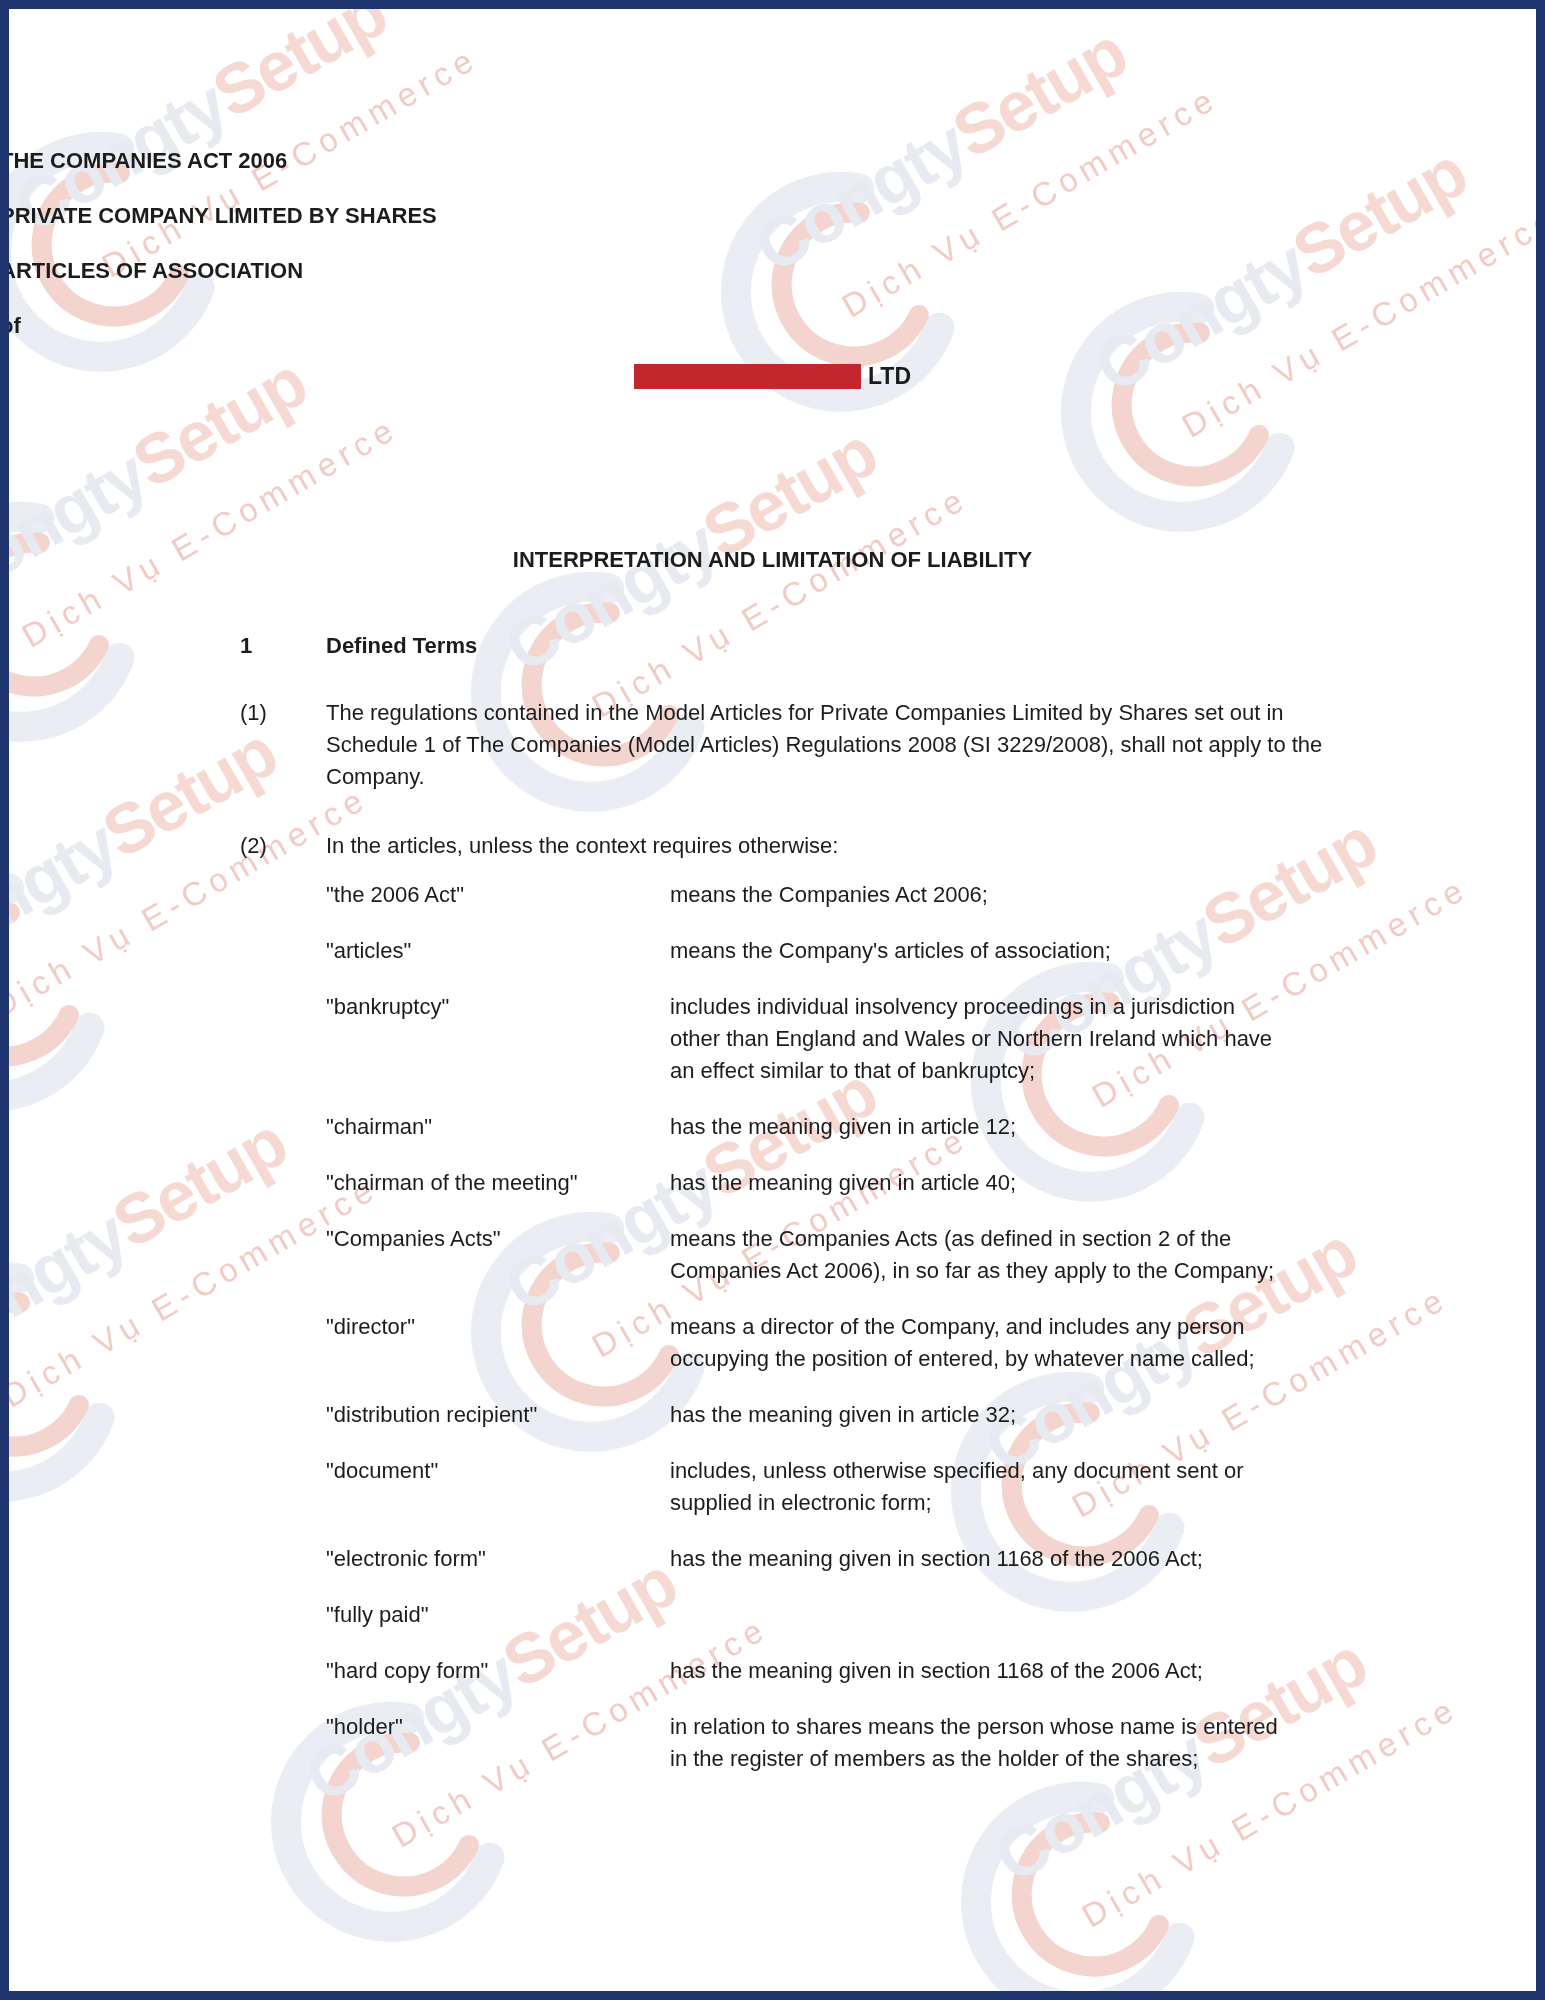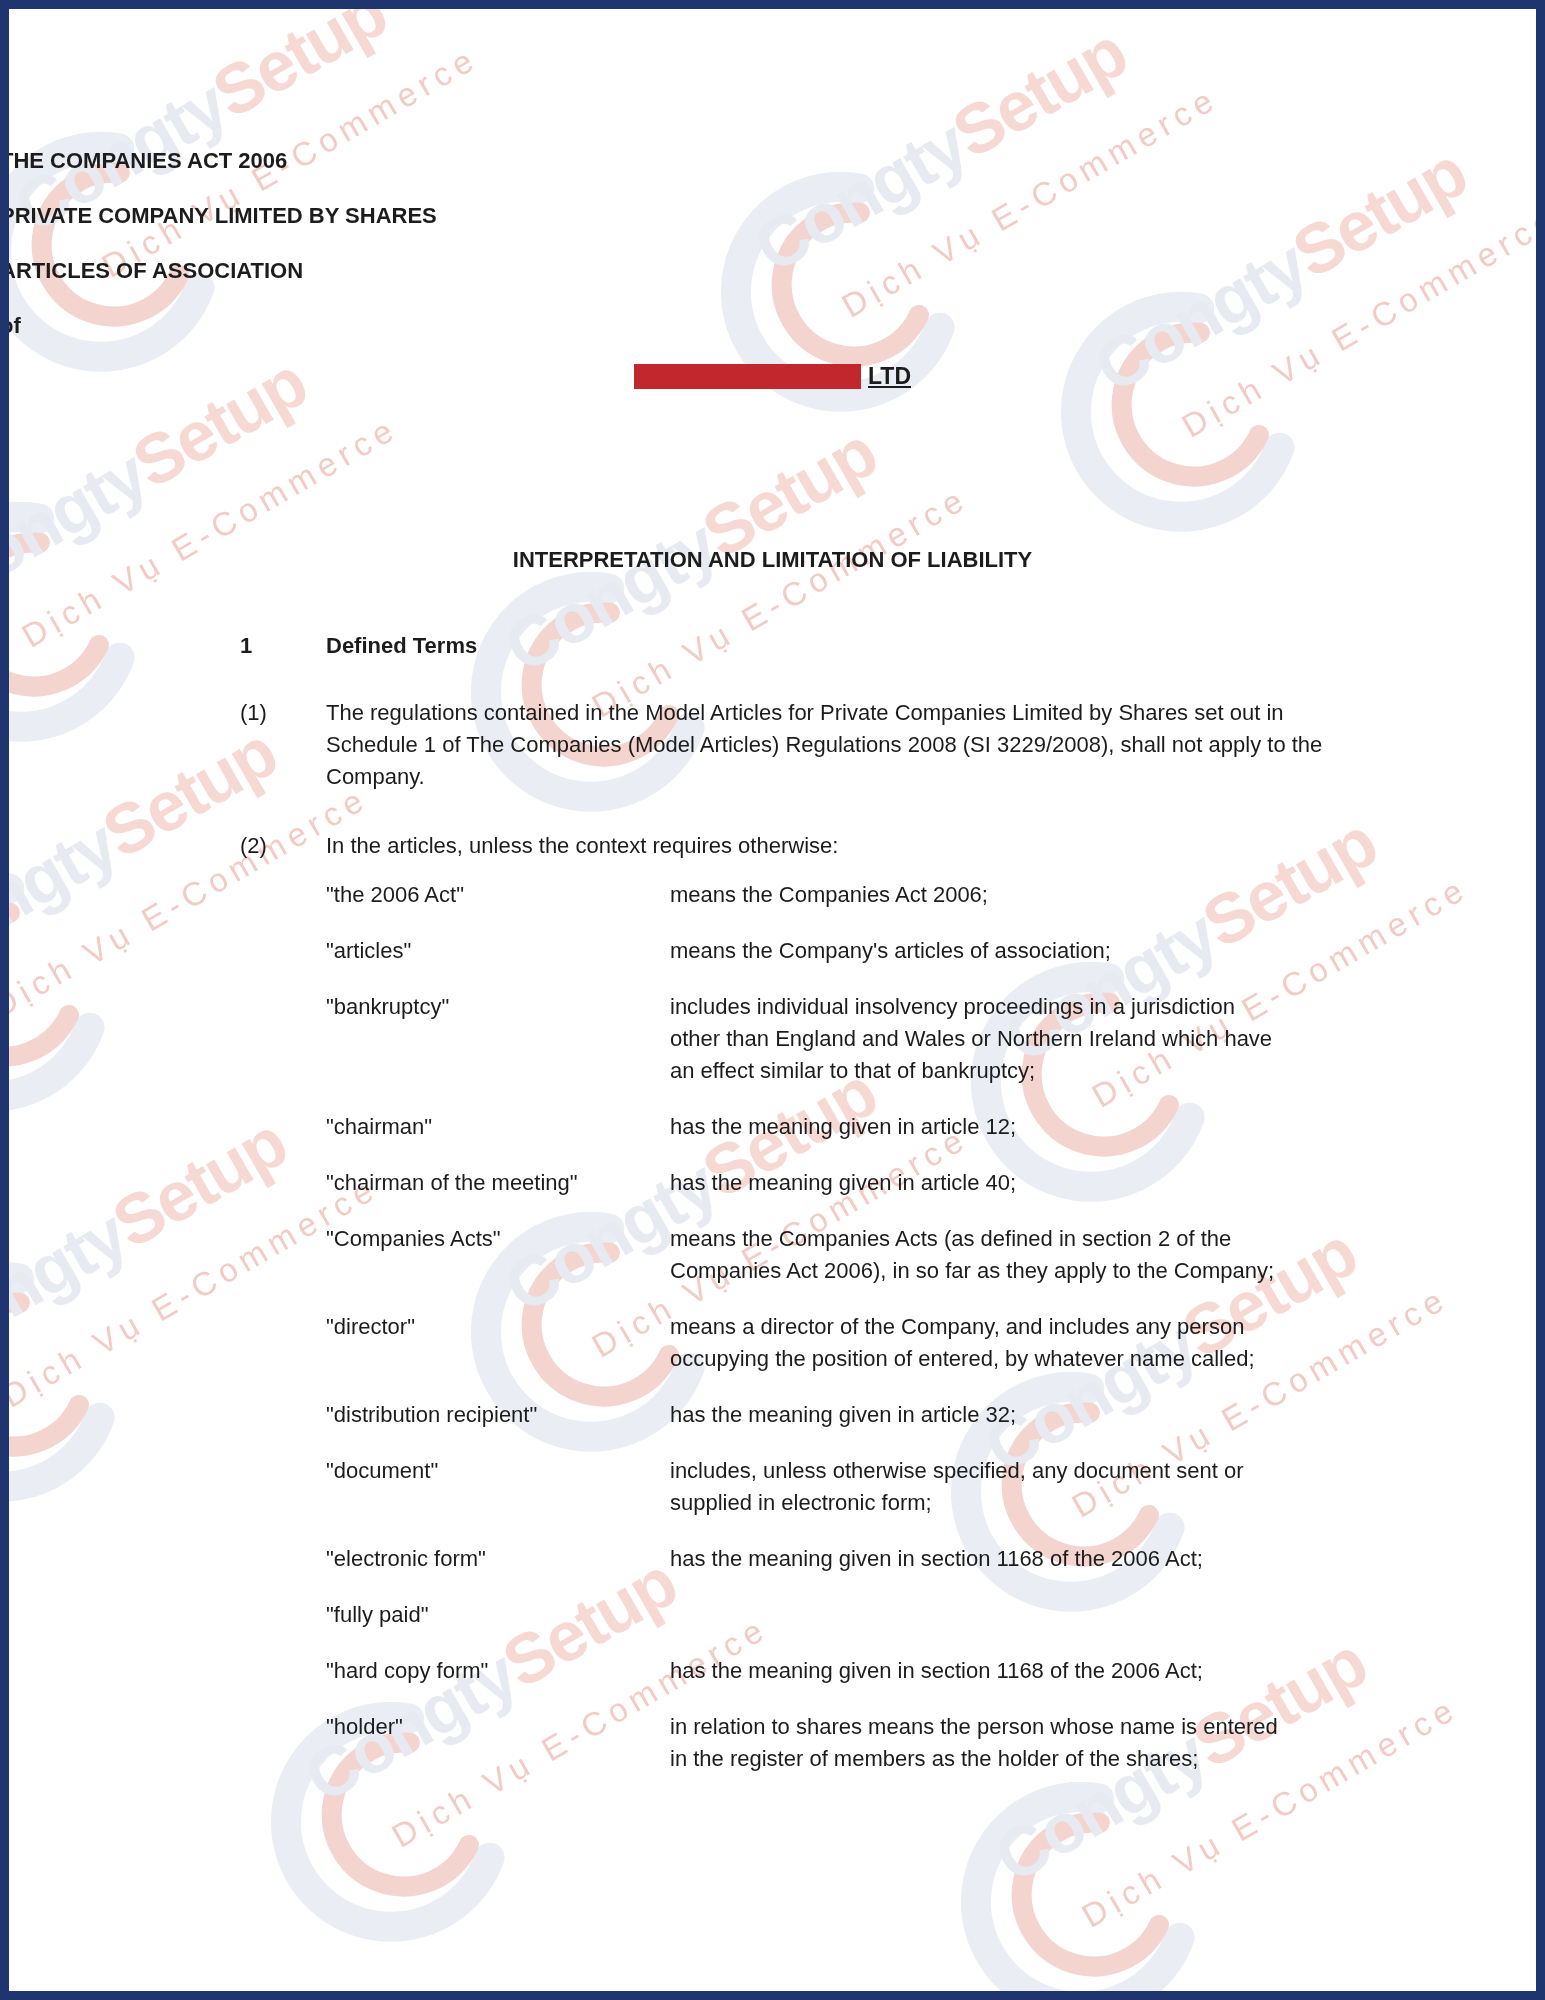--- a/index.html
+++ b/index.html
@@ -29,21 +29,21 @@
     position:absolute;left:130px;top:170px;
     font-size:33px;letter-spacing:6px;line-height:1;white-space:nowrap;
     color:var(--wm-tag,#f3cbc5);
   }
   
   .content{position:absolute;inset:0;z-index:2;font-size:22px;line-height:32px;}
   .title-block{position:absolute;top:150px;left:0;width:100%;}
   .title-line{font-weight:bold;font-size:22px;line-height:22px;margin-bottom:33px;}
   .company-line{
     position:absolute;top:364px;left:0;width:100%;
-    display:flex;justify-content:center;align-items:center;gap:7px;text-decoration:underline;
+    display:flex;justify-content:center;align-items:center;gap:7px;
   }
   .redaction{width:227px;height:25px;background:var(--redaction-color,#c1272d);}
   .company-suffix{font-weight:bold;font-size:23px;line-height:25px;}
   .part-heading{position:absolute;top:492px;left:0;width:100%;text-align:center;font-weight:bold;font-size:22px;}
   .part-subheading{position:absolute;top:544px;left:0;width:100%;text-align:center;font-weight:bold;font-size:22px;}
   .section{position:absolute;left:240px;top:630px;width:1106px;}
   .row{display:flex;}
   .num-col{width:86px;flex:0 0 86px;}
   .text-col{width:1005px;}
   .sec-title{font-weight:bold;}

